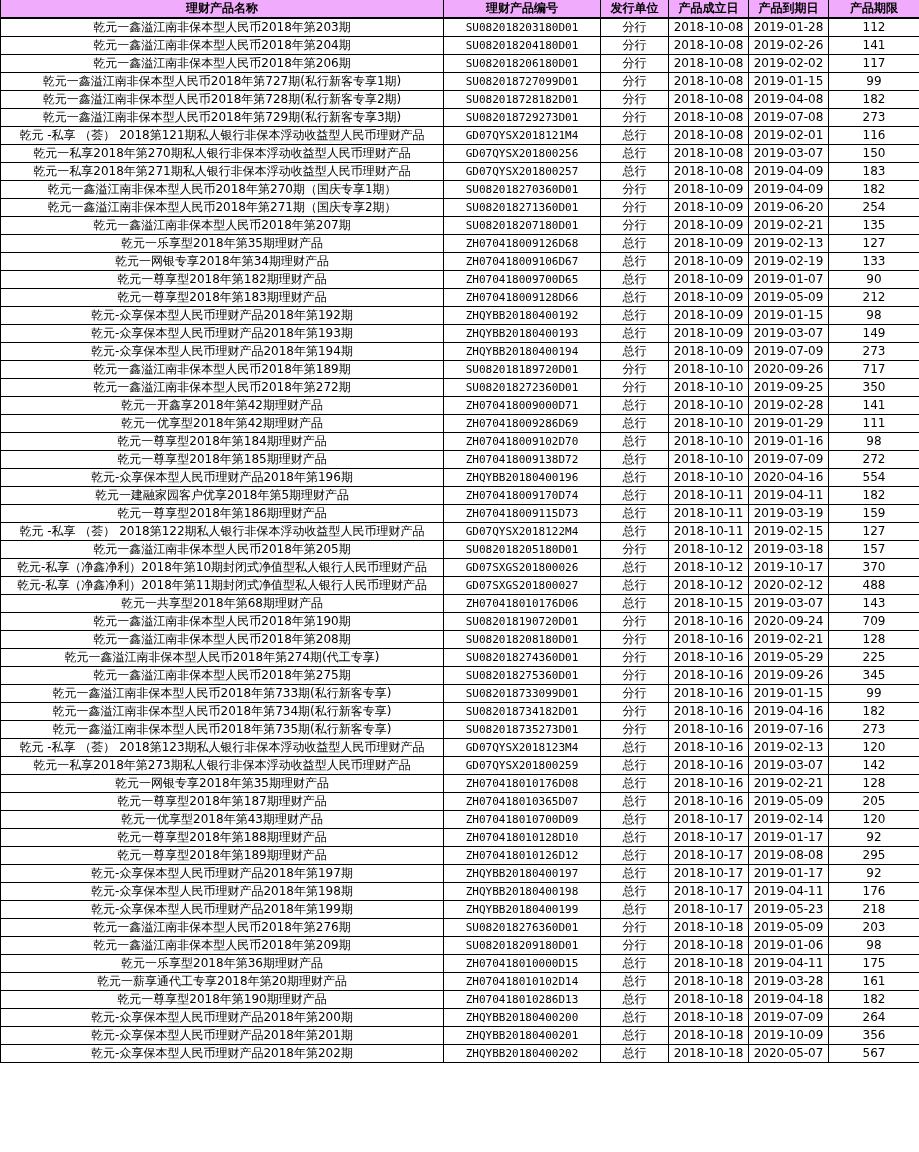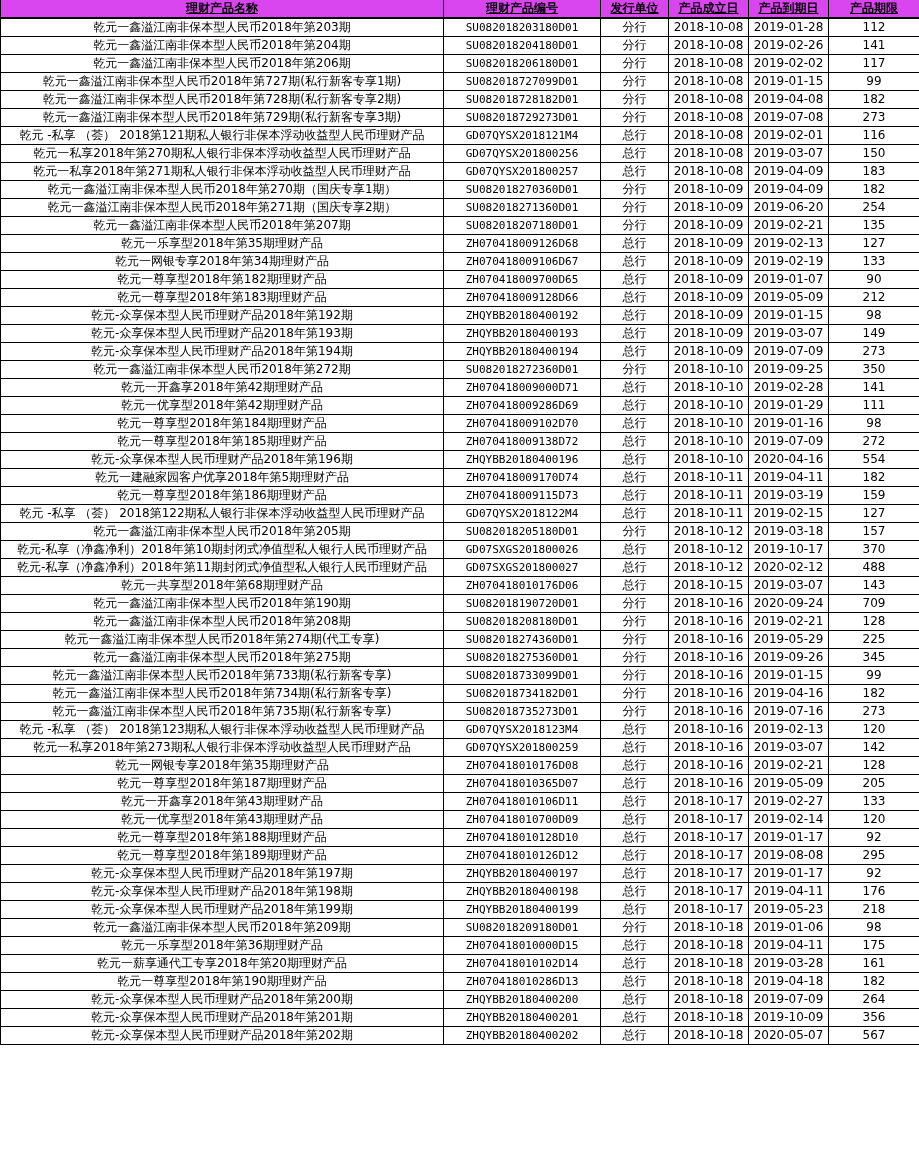--- a/index.html
+++ b/index.html
@@ -23,25 +23,24 @@
     height: 17px;
     font-size: 12px;
     line-height: 17px;
     text-align: center;
     vertical-align: middle;
     white-space: nowrap;
     overflow: hidden;
     color: #000000;
   }
   table.fin-table thead th {
-    background: #d946ef;
+    background: #f0abfc;
     font-weight: bold;
     border-bottom: 2px solid #000000;
     border-top: none;
-    text-decoration: underline;
   }
   table.fin-table td.col-name { letter-spacing: 0; }
   table.fin-table td.col-code { font-family: "DejaVu Sans Mono", "Liberation Mono", monospace; font-size: 11px; }
   table.fin-table tr { background: #ffffff; }
 </style>
 </head>
 <body>
 
 <table class="fin-table">
   <colgroup>
@@ -209,20 +208,28 @@
   </tr>
       <tr>
     <td class="col-name">乾元-众享保本型人民币理财产品2018年第194期</td>
     <td class="col-code">ZHQYBB20180400194</td>
     <td class="col-unit">总行</td>
     <td class="col-start">2018-10-09</td>
     <td class="col-end">2019-07-09</td>
     <td class="col-term">273</td>
   </tr>
       <tr>
+    <td class="col-name">乾元一鑫溢江南非保本型人民币2018年第189期</td>
+    <td class="col-code">SU082018189720D01</td>
+    <td class="col-unit">分行</td>
+    <td class="col-start">2018-10-10</td>
+    <td class="col-end">2020-09-26</td>
+    <td class="col-term">717</td>
+  </tr>
+      <tr>
     <td class="col-name">乾元一鑫溢江南非保本型人民币2018年第272期</td>
     <td class="col-code">SU082018272360D01</td>
     <td class="col-unit">分行</td>
     <td class="col-start">2018-10-10</td>
     <td class="col-end">2019-09-25</td>
     <td class="col-term">350</td>
   </tr>
       <tr>
     <td class="col-name">乾元一开鑫享2018年第42期理财产品</td>
     <td class="col-code">ZH070418009000D71</td>
@@ -401,28 +408,20 @@
   </tr>
       <tr>
     <td class="col-name">乾元一尊享型2018年第187期理财产品</td>
     <td class="col-code">ZH070418010365D07</td>
     <td class="col-unit">总行</td>
     <td class="col-start">2018-10-16</td>
     <td class="col-end">2019-05-09</td>
     <td class="col-term">205</td>
   </tr>
       <tr>
-    <td class="col-name">乾元一开鑫享2018年第43期理财产品</td>
-    <td class="col-code">ZH070418010106D11</td>
-    <td class="col-unit">总行</td>
-    <td class="col-start">2018-10-17</td>
-    <td class="col-end">2019-02-27</td>
-    <td class="col-term">133</td>
-  </tr>
-      <tr>
     <td class="col-name">乾元一优享型2018年第43期理财产品</td>
     <td class="col-code">ZH070418010700D09</td>
     <td class="col-unit">总行</td>
     <td class="col-start">2018-10-17</td>
     <td class="col-end">2019-02-14</td>
     <td class="col-term">120</td>
   </tr>
       <tr>
     <td class="col-name">乾元一尊享型2018年第188期理财产品</td>
     <td class="col-code">ZH070418010128D10</td>
@@ -455,20 +454,28 @@
     <td class="col-end">2019-04-11</td>
     <td class="col-term">176</td>
   </tr>
       <tr>
     <td class="col-name">乾元-众享保本型人民币理财产品2018年第199期</td>
     <td class="col-code">ZHQYBB20180400199</td>
     <td class="col-unit">总行</td>
     <td class="col-start">2018-10-17</td>
     <td class="col-end">2019-05-23</td>
     <td class="col-term">218</td>
+  </tr>
+      <tr>
+    <td class="col-name">乾元一鑫溢江南非保本型人民币2018年第276期</td>
+    <td class="col-code">SU082018276360D01</td>
+    <td class="col-unit">分行</td>
+    <td class="col-start">2018-10-18</td>
+    <td class="col-end">2019-05-09</td>
+    <td class="col-term">203</td>
   </tr>
       <tr>
     <td class="col-name">乾元一鑫溢江南非保本型人民币2018年第209期</td>
     <td class="col-code">SU082018209180D01</td>
     <td class="col-unit">分行</td>
     <td class="col-start">2018-10-18</td>
     <td class="col-end">2019-01-06</td>
     <td class="col-term">98</td>
   </tr>
       <tr>

